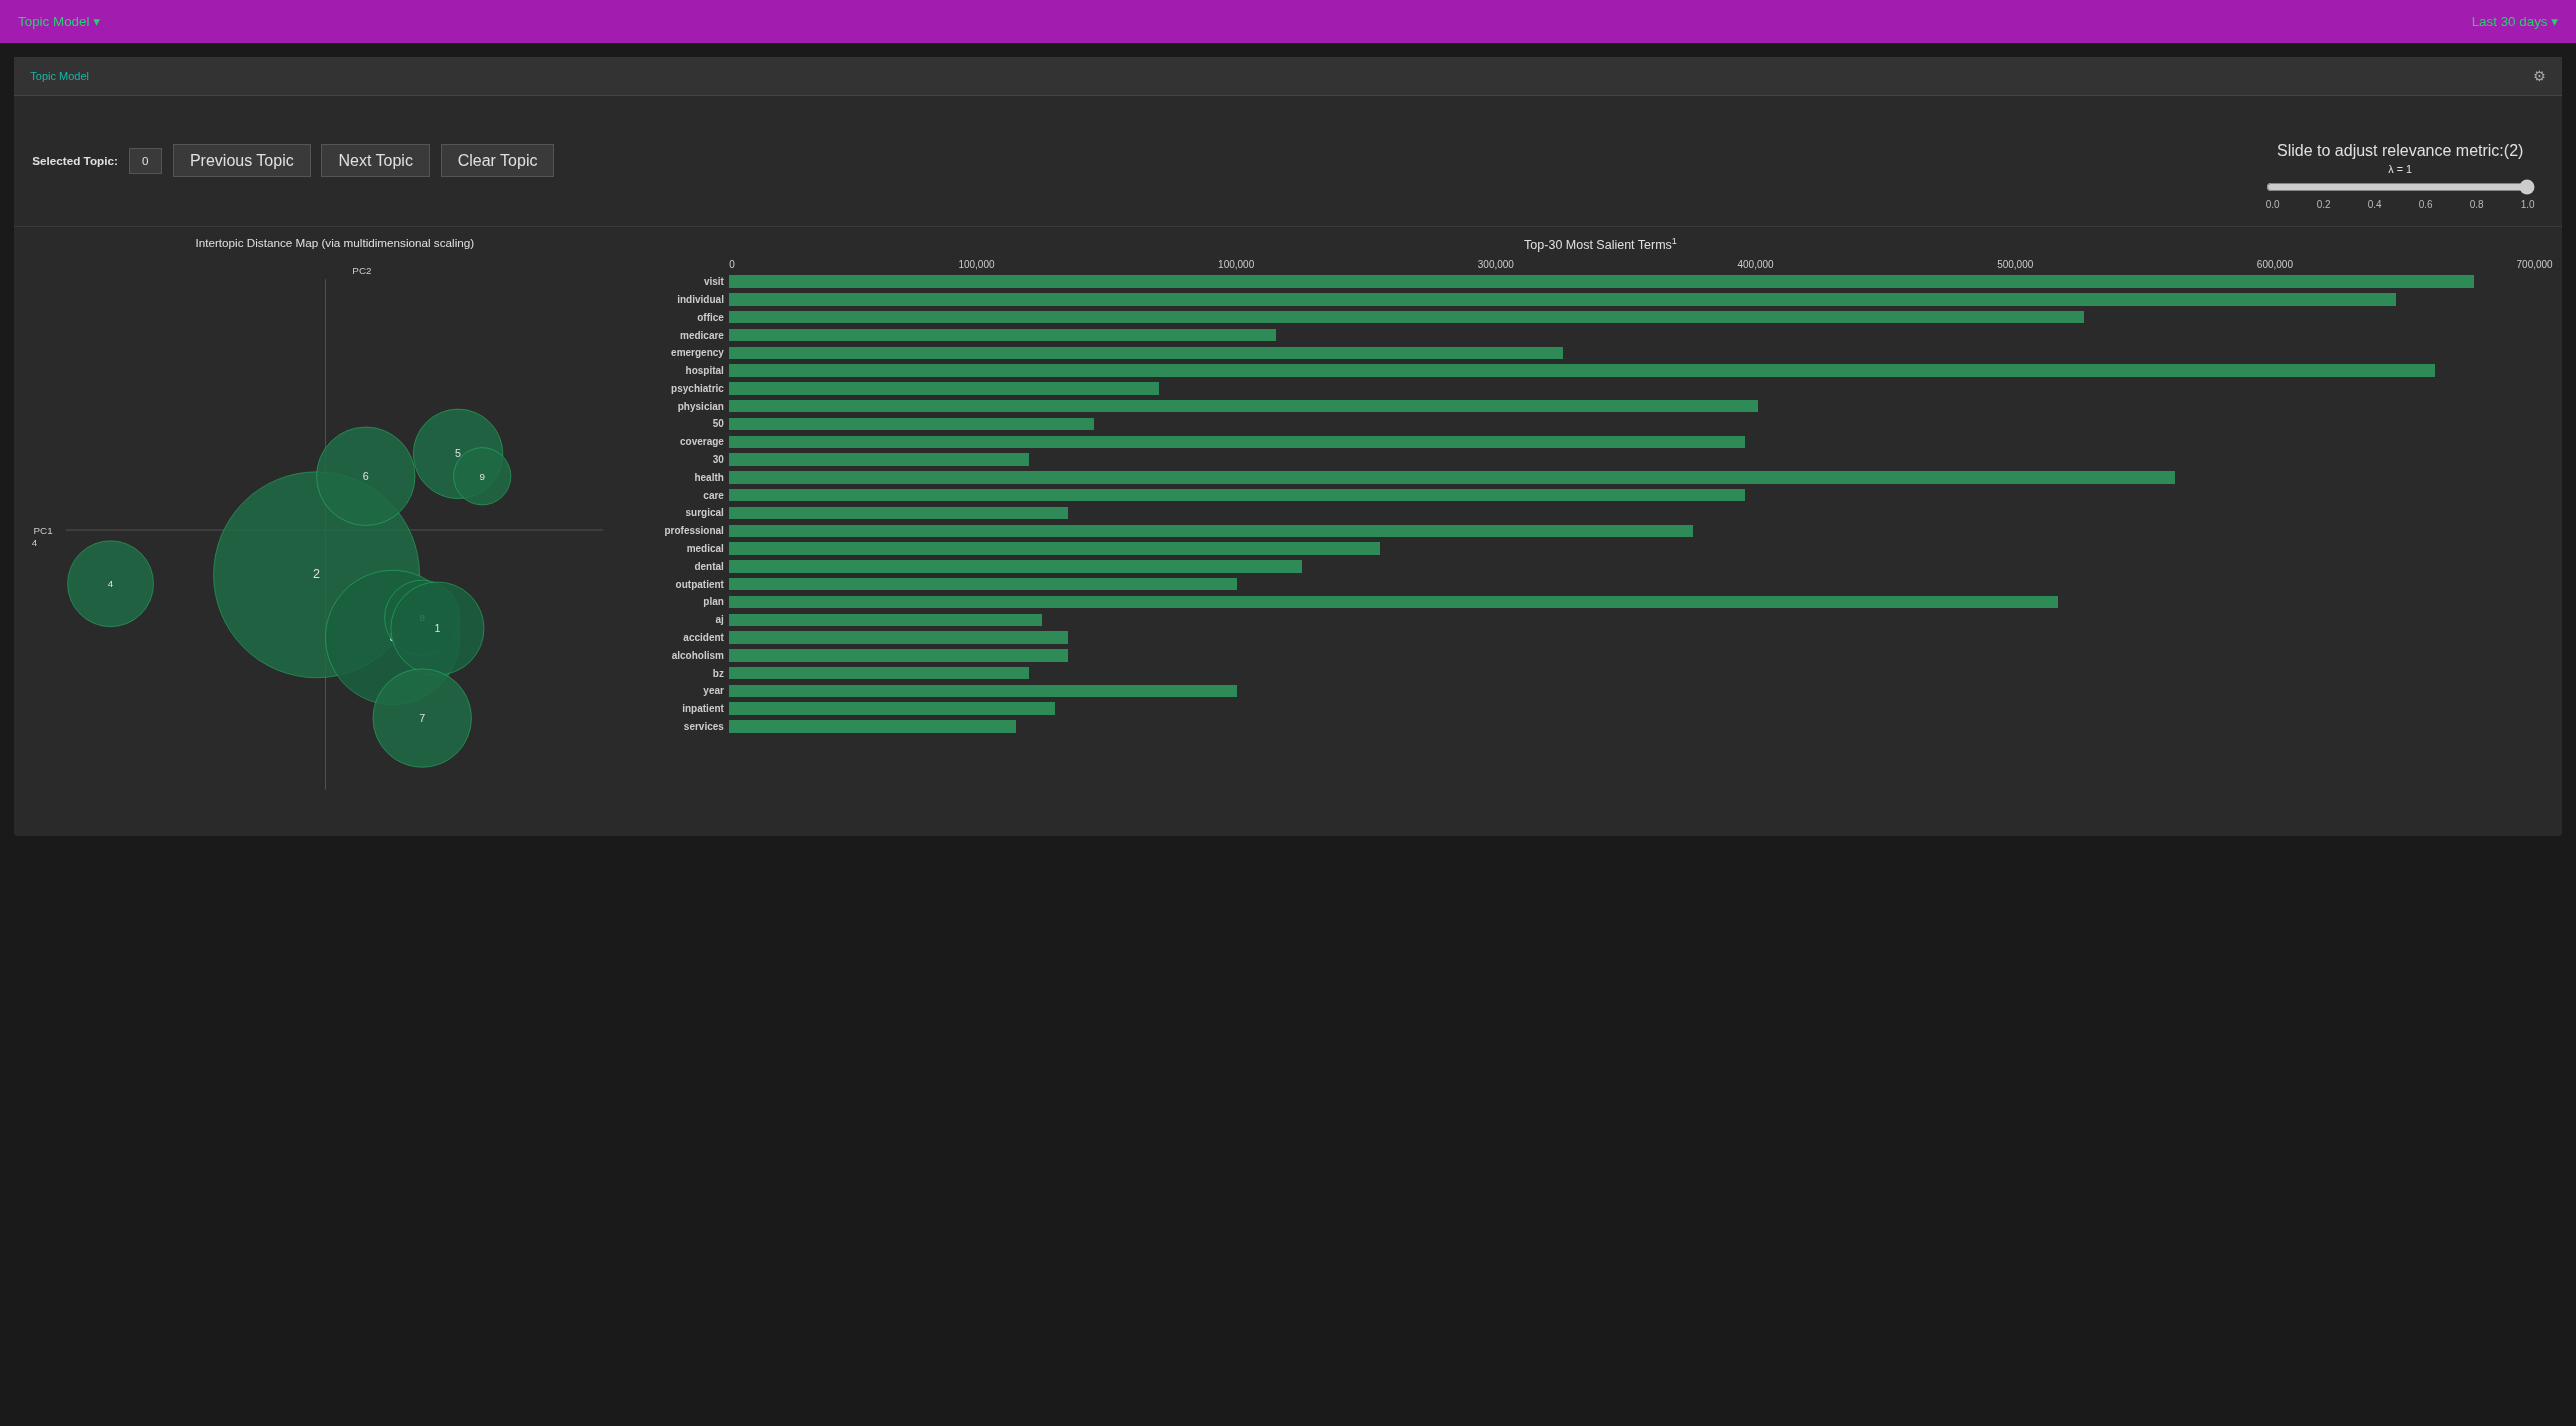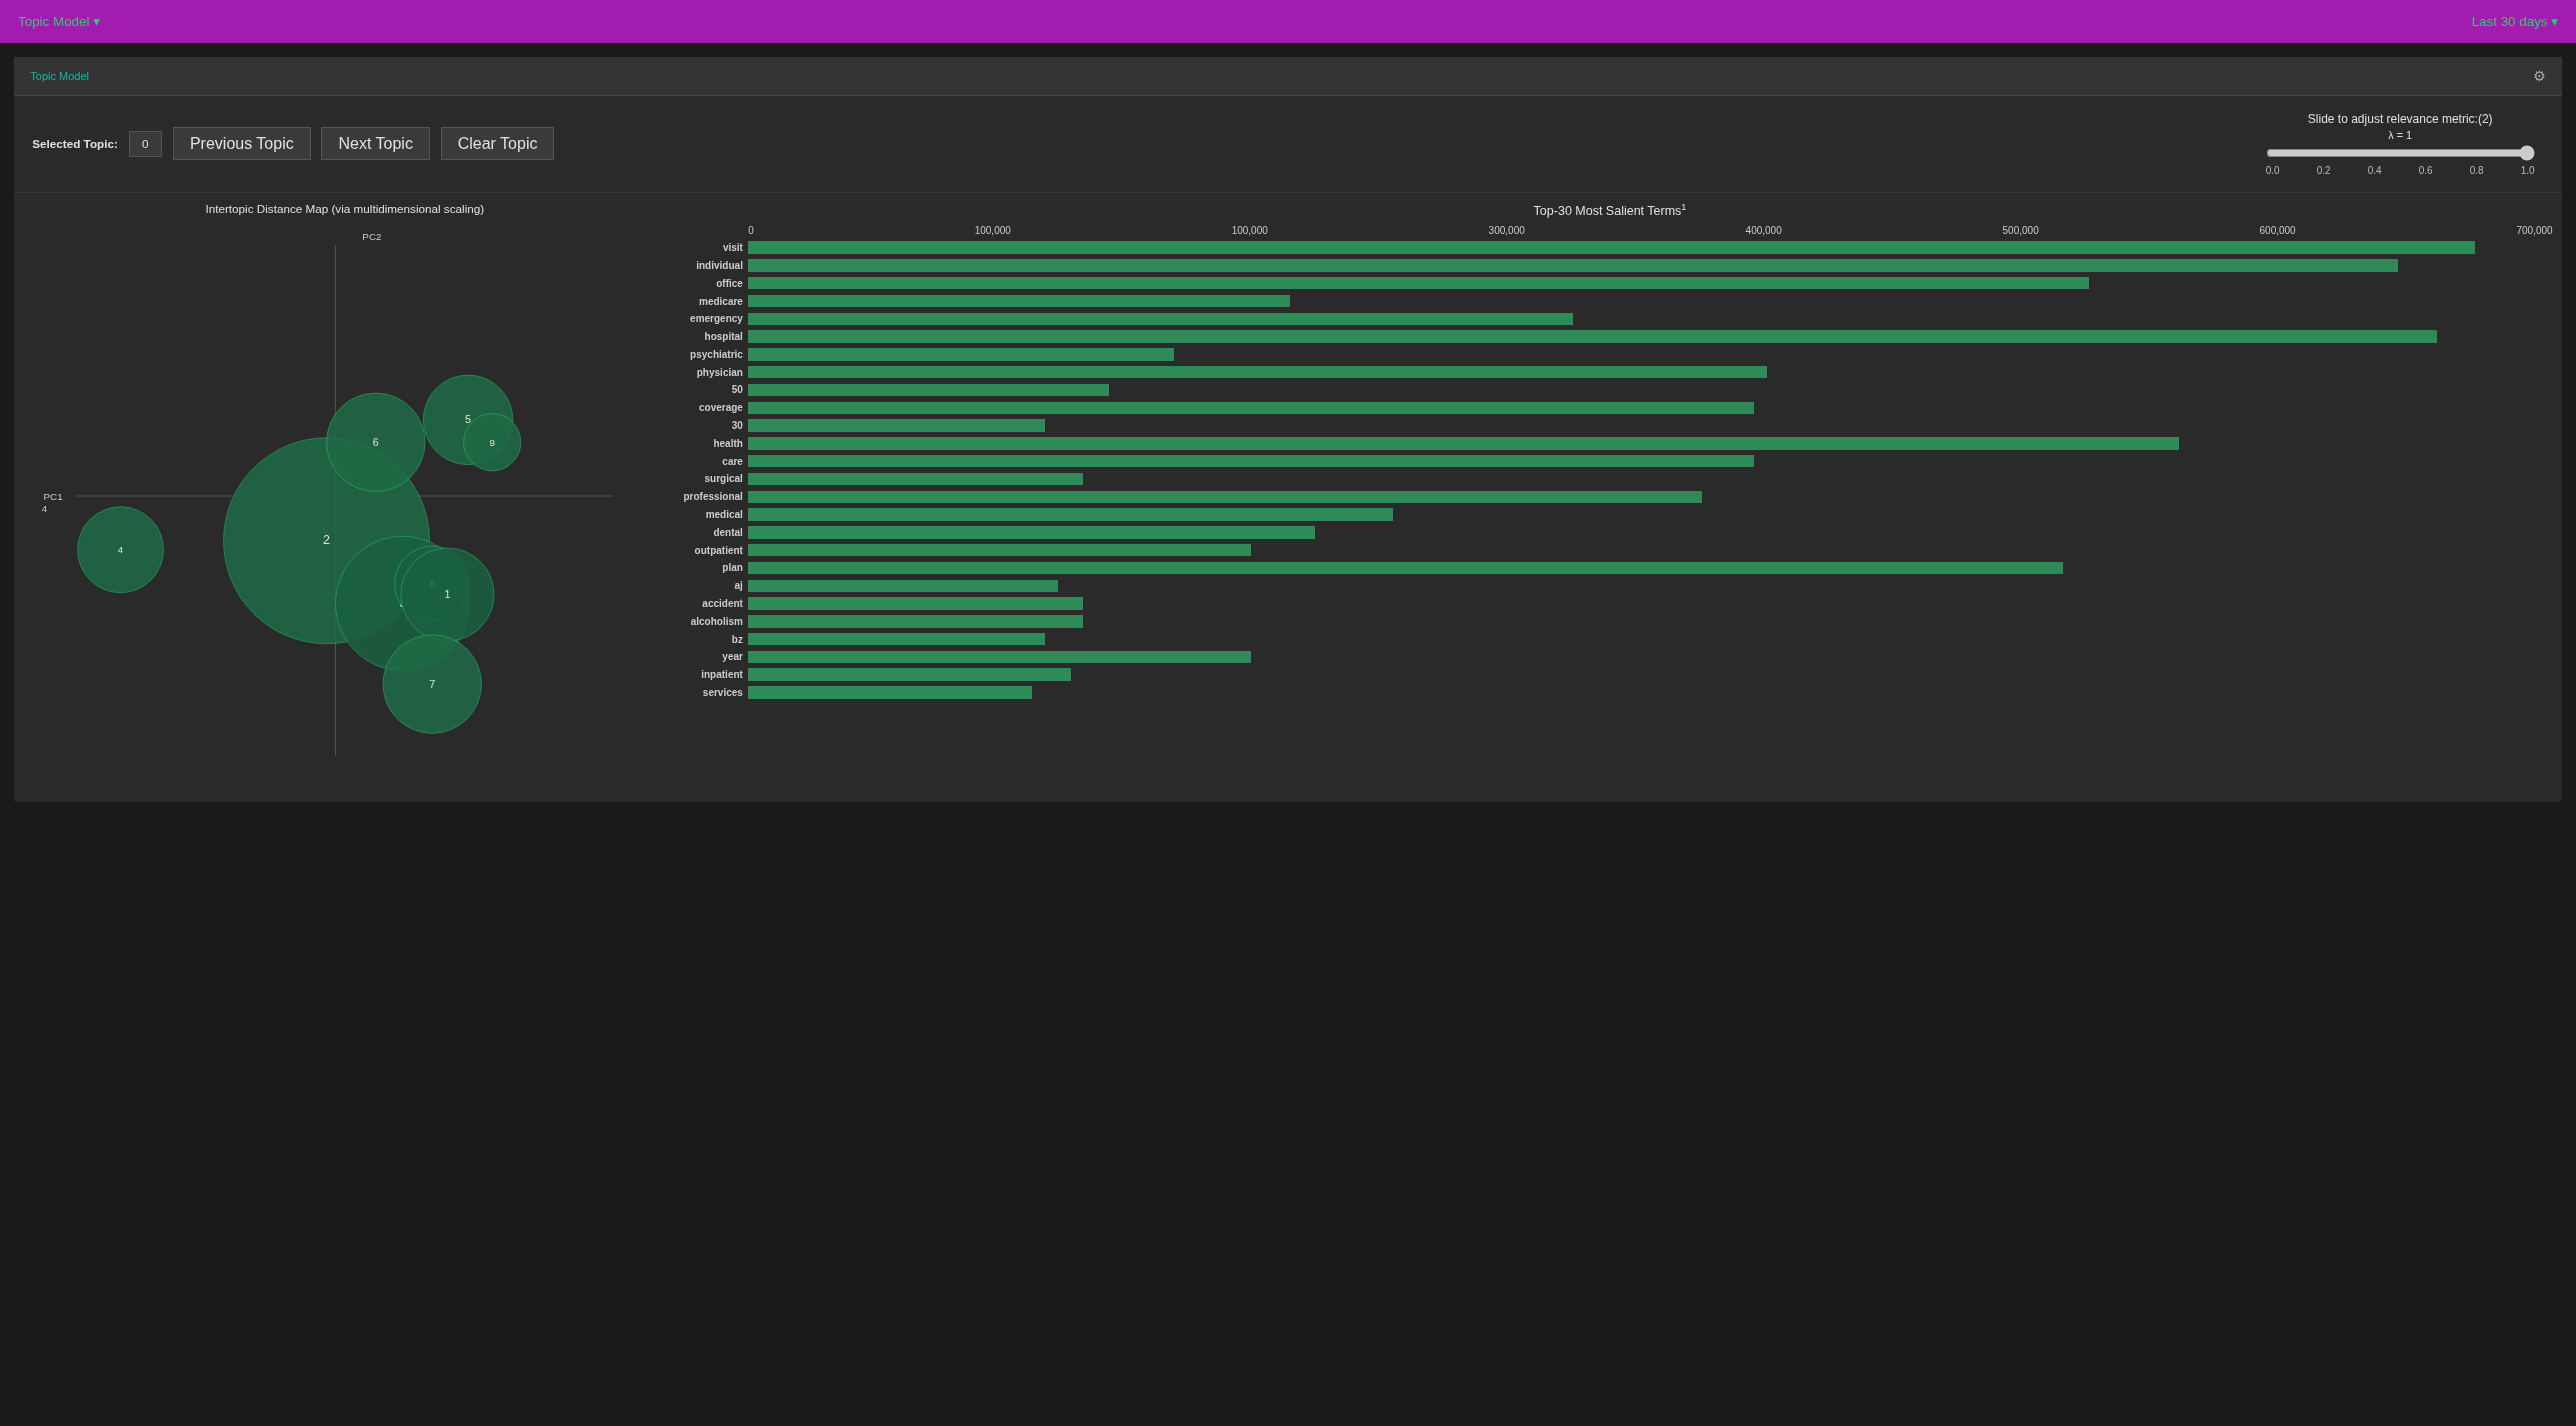--- a/index.html
+++ b/index.html
@@ -83,24 +83,25 @@
 
     
     #slider-section {
       display: flex;
       flex-direction: column;
       align-items: flex-start;
       margin-left: auto;
       padding-right: 9px;
     }
     #slider-label {
-      font-size: 12px;
+      font-size: 16px;
       color: #e0e0e0;
       text-align: center;
       width: 100%;
+      margin-top: 30px;
     }
     #lambda-label {
       font-size: 10.8px;
       color: #e0e0e0;
       text-align: center;
       width: 100%;
     }
     #slider-container {
       display: flex;
       flex-direction: column;
@@ -114,22 +115,21 @@
     #slider-axis {
       display: flex;
       justify-content: space-between;
       width: 269px;
       font-size: 10px;
       color: #bbb;
     }
     
     #content-area {
       display: flex;
-      padding: 9px 9px 0 17px;
-      gap: 9px;
+      padding: 9px 9px 0 7px;
       min-height: 609px;
     }
     
     #map-section {
       flex: 0 0 627px;
       position: relative;
     }
     #map-title {
       text-align: center;
       font-size: 11.7px;

